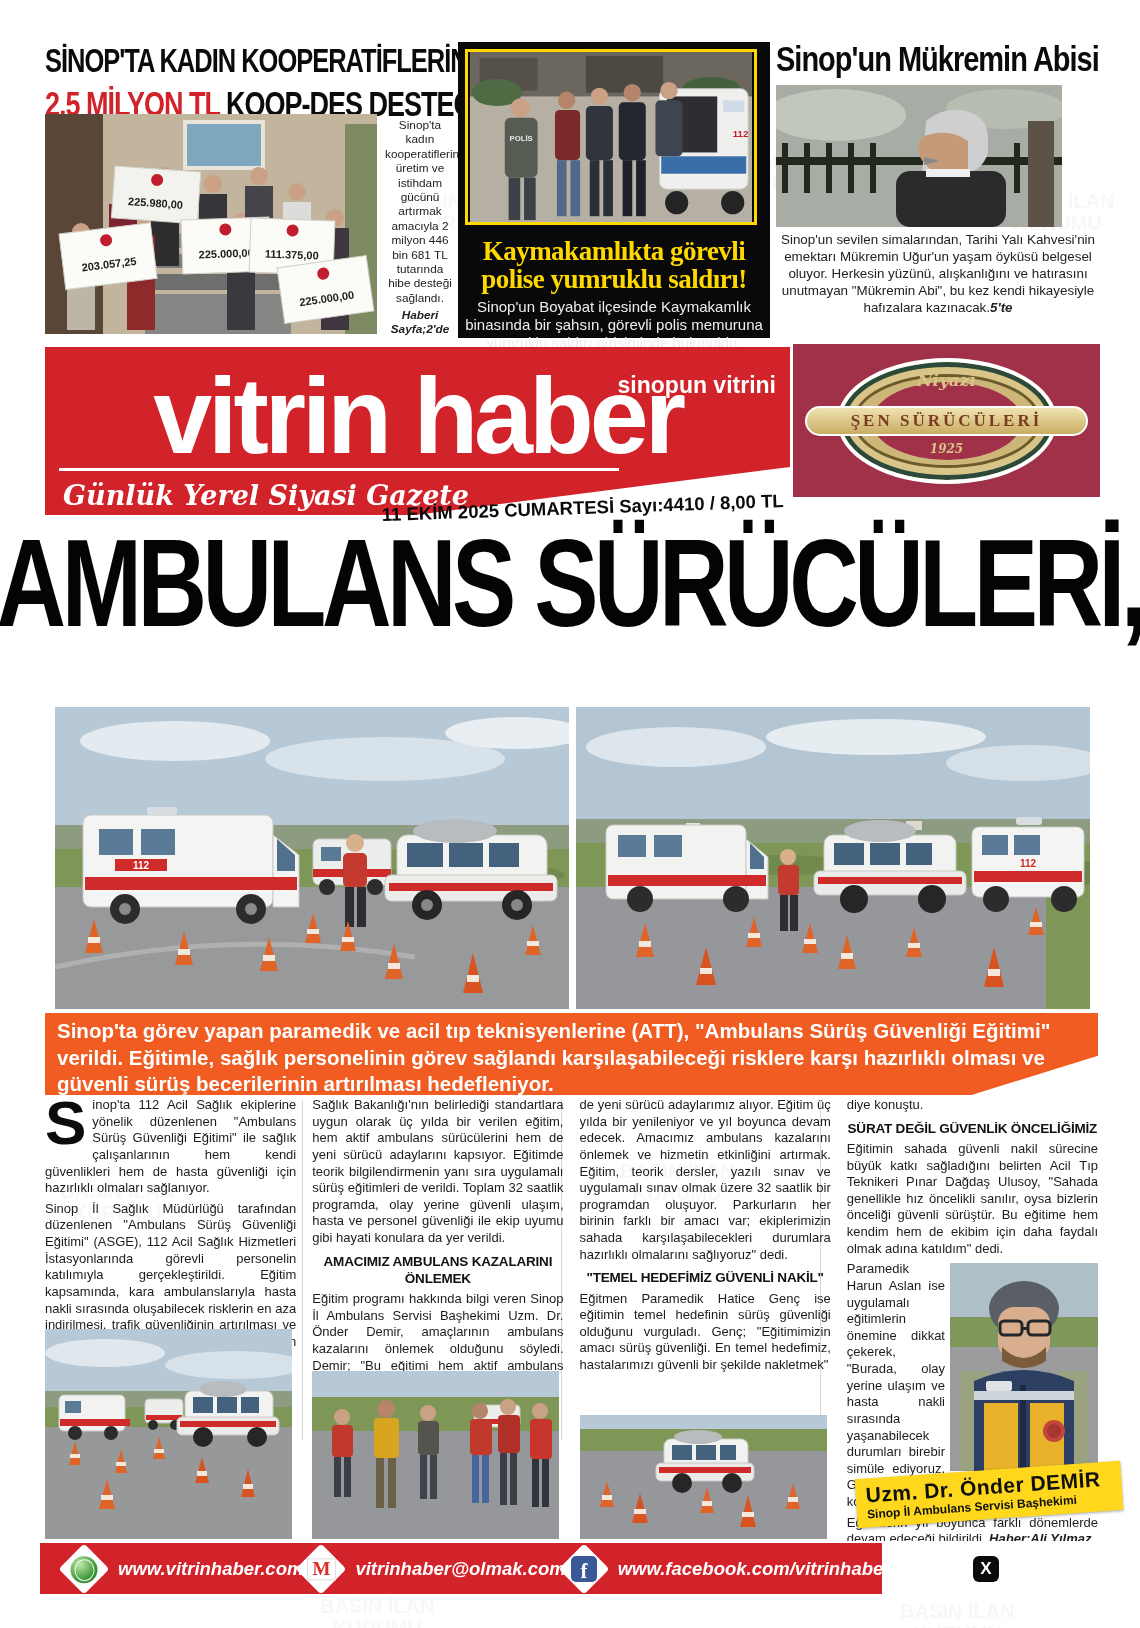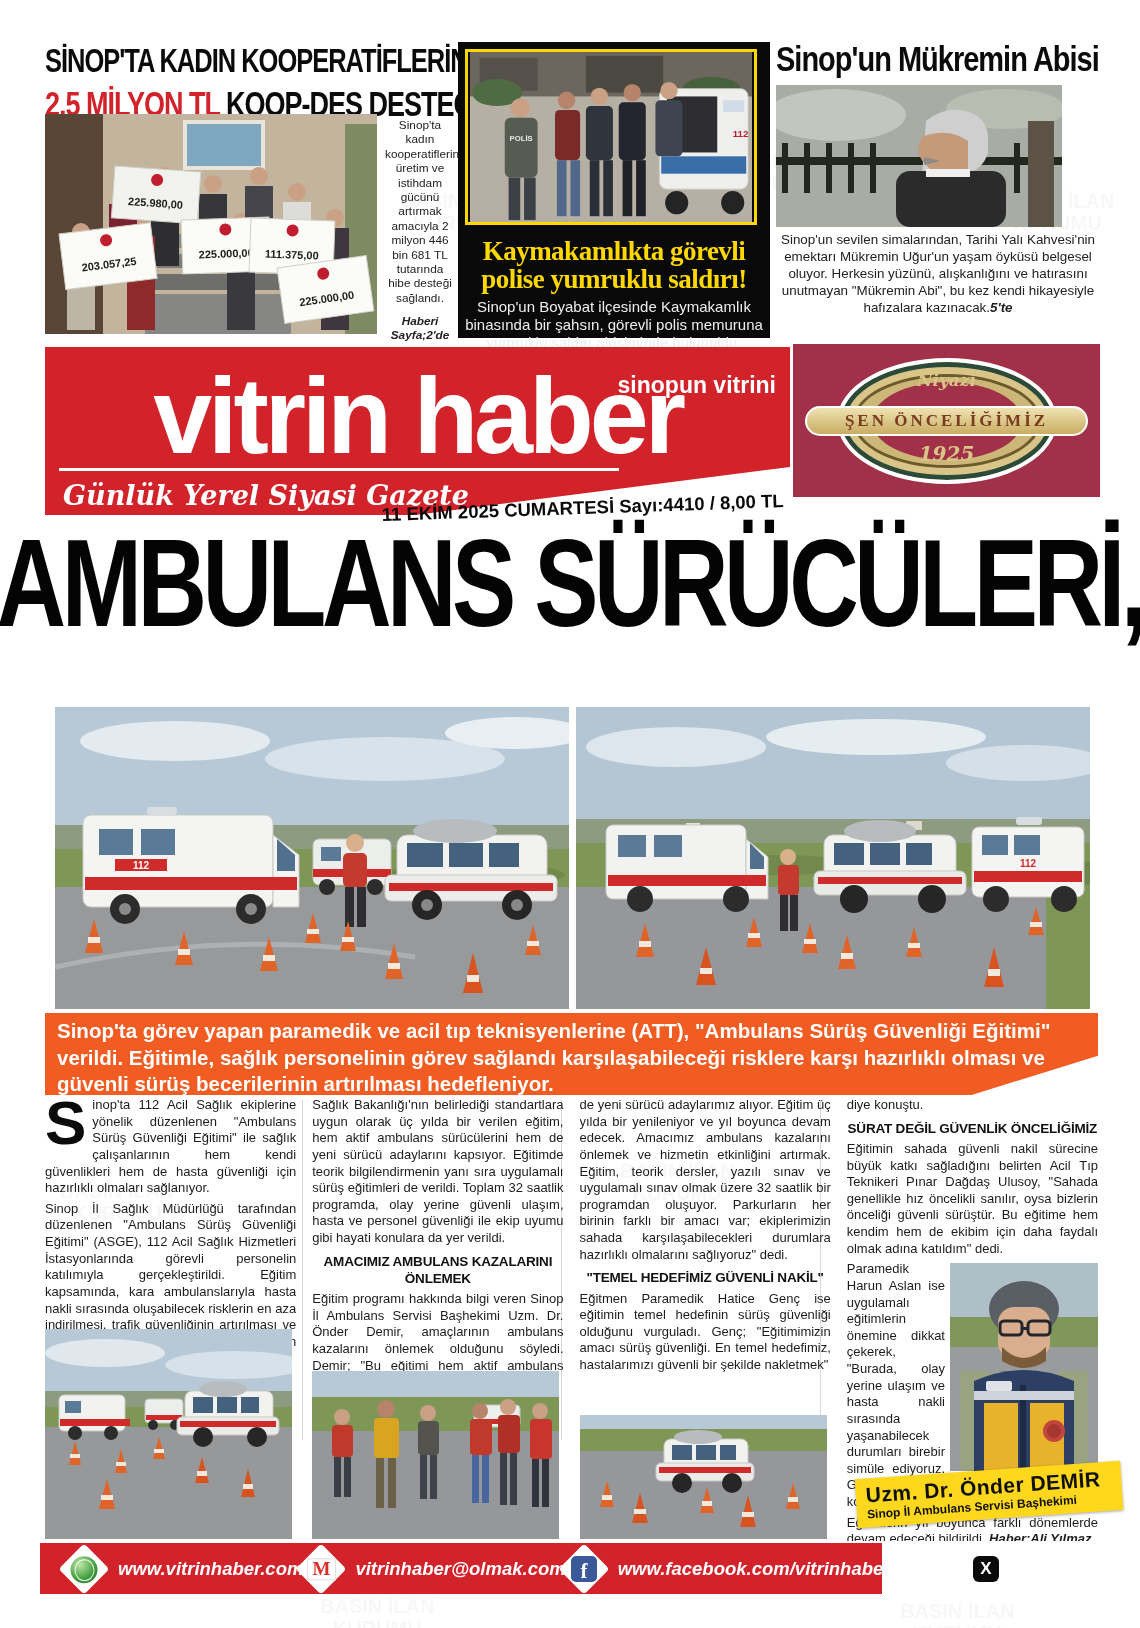--- a/index.html
+++ b/index.html
@@ -8,21 +8,21 @@
   [data-name]{box-sizing:border-box;}
   
   .wm{position:absolute;color:#9a9a9a;opacity:.07;font-weight:bold;font-size:20px;white-space:pre;line-height:1.1;text-align:center;pointer-events:none;}
   
   .story1{position:absolute;left:45px;top:42px;width:410px;height:295px;}
   .s1h1{font-weight:bold;font-size:25px;letter-spacing:-1px;white-space:nowrap;transform:scale(1.02,1.3);transform-origin:left top;margin:0;color:#0b0b0b;}
   .s1h2{font-weight:bold;font-size:27px;letter-spacing:-1px;white-space:nowrap;transform:scale(1.0,1.3);transform-origin:left top;margin:14px 0 0 0;color:#0b0b0b;}
   .s1h2 .red{color:#d2222a;}
   .s1row{position:absolute;left:0;top:72px;width:410px;}
   .s1side{position:absolute;right:0;top:4px;width:70px;font-size:11.8px;line-height:1.22;text-align:center;color:#222;}
-  .s1side .ref{font-weight:bold;font-style:italic;display:block;margin-top:9px;}
+  .s1side .ref{font-weight:bold;font-style:italic;display:block;margin-top:3px;}
   .story2{position:absolute;left:458px;top:42px;width:312px;height:296px;background:#090909;padding:7px;}
   .s2photo{border:3px solid #ffd800;display:block;}
   .s2head{color:#ffd800;font-family:"Liberation Serif",serif;font-weight:bold;font-size:27px;line-height:1.05;text-align:center;margin:12px 0 4px 0;letter-spacing:-0.5px;}
   .s2body{color:#eeeeee;font-size:15px;line-height:1.22;text-align:center;margin:0;}
   .s2body .ref{font-weight:bold;font-style:italic;}
   .story3{position:absolute;left:776px;top:42px;width:324px;height:296px;}
   .s3h{font-weight:bold;font-size:29px;letter-spacing:-1px;line-height:1.08;margin:0;transform:scale(1,1.18);transform-origin:left top;color:#0b0b0b;white-space:nowrap;}
   .s3line2{display:flex;align-items:center;gap:4px;margin-top:9px;}
   .clapper{width:34px;height:27px;position:relative;flex:0 0 auto;}
   .clapper .top{position:absolute;left:0;top:0;width:100%;height:10px;background:repeating-linear-gradient(115deg,#1d3b4a 0 5px,#cfd8db 5px 10px);border-radius:2px;}
@@ -36,21 +36,21 @@
   .mast-title{position:absolute;left:0;right:0;top:14px;text-align:center;color:#fff;font-weight:bold;font-size:104px;line-height:1;letter-spacing:-4px;transform:scale(1.02,1.04);transform-origin:center top;}
   .mast-line{position:absolute;left:14px;bottom:44px;width:560px;height:3px;background:#fff;}
   .mast-script{position:absolute;left:18px;bottom:4px;color:#fff;font-family:"DejaVu Serif",serif;font-style:italic;font-weight:bold;font-size:27px;}
   .wedge{position:absolute;right:0;bottom:0;width:375px;height:48px;background:#fff;clip-path:polygon(0 100%,100% 0,100% 100%);}
   .dateline{position:absolute;right:6px;bottom:3px;color:#0b0b0b;font-weight:bold;font-size:18.5px;transform:rotate(-2deg);transform-origin:right bottom;white-space:nowrap;}
   .adbox{position:absolute;left:793px;top:344px;width:307px;height:153px;background:#a13049;overflow:hidden;}
   .ad-ring{position:absolute;left:50%;top:50%;transform:translate(-50%,-50%);width:220px;height:126px;border-radius:50%;background:#ccb678;border:4px solid #fff;box-shadow:inset 0 0 0 5px #2c4a3a,inset 0 0 0 12px #d8c587,inset 0 0 0 15px #6b5a2a;}
   .ad-inner{position:absolute;left:50%;top:50%;transform:translate(-50%,-50%);width:150px;height:78px;border-radius:50%;background:#a13049;}
   .ad-niyazi{position:absolute;left:0;right:0;top:26px;text-align:center;color:#d8c587;font-family:"DejaVu Serif",serif;font-style:italic;font-weight:bold;font-size:17px;}
   .ad-pin{position:absolute;left:12px;right:12px;top:62px;height:30px;background:linear-gradient(#efe2b2,#c9ad62);border-radius:15px;border:2px solid #fff;display:flex;align-items:center;justify-content:center;color:#7a3b20;font-weight:bold;font-size:17px;letter-spacing:3px;font-family:"Liberation Serif",serif;}
-  .ad-year{position:absolute;left:0;right:0;top:98px;text-align:center;color:#d8c587;font-family:"DejaVu Serif",serif;font-weight:bold;font-style:italic;font-size:20px;}
+  .ad-year{position:absolute;left:0;right:0;top:98px;text-align:center;color:#d8c587;font-family:"DejaVu Serif",serif;font-weight:bold;font-style:italic;font-size:12px;}
   
   .mainhead{position:absolute;left:40px;top:520px;width:1060px;text-align:center;color:#040404;}
   .mh1{font-weight:bold;font-size:86px;letter-spacing:-4px;white-space:nowrap;display:inline-block;transform:scale(1.12,1.45);transform-origin:center top;line-height:1;}
   .mh2{font-weight:bold;font-size:71px;letter-spacing:-3px;white-space:nowrap;display:inline-block;transform:scale(1.03,1.5);transform-origin:center top;line-height:1;margin-top:46px;}
   .bigphotos{position:absolute;left:55px;top:707px;width:1035px;display:flex;gap:7px;}
   .bigphotos svg{display:block;}
   
   .lede{position:absolute;left:45px;top:1013px;width:1053px;height:82px;background:#f15c22;color:#fff;font-weight:bold;font-size:20.5px;line-height:1.3;padding:5px 12px;clip-path:polygon(0 0,100% 0,100% 52%,88% 100%,0 100%);}
   
   .article{position:absolute;left:45px;top:1097px;width:1053px;height:444px;display:flex;gap:16px;font-size:13px;line-height:1.28;color:#1c1c1c;}
@@ -269,21 +269,21 @@
       <div class="mast-line" data-name="masthead-divider"></div>
       <div class="mast-script" data-name="masthead-subtitle">Günlük Yerel Siyasi Gazete</div>
       <div class="wedge" data-name="masthead-wedge"></div>
       <div class="dateline" data-name="masthead-dateline">11 EKİM 2025 CUMARTESİ Sayı:4410 / 8,00 TL</div>
     </div>
     <div class="adbox" data-name="ad-sen-pastaneleri">
       <div class="ad-ring" data-name="ad-logo-ring">
           <div class="ad-inner"></div>
         </div>
       <div class="ad-niyazi" data-name="ad-name-top">Niyazi</div>
-      <div class="ad-pin" data-name="ad-name-main">ŞEN ÖNCELİĞİMİZ</div>
+      <div class="ad-pin" data-name="ad-name-main">ŞEN SÜRÜCÜLERİ</div>
       <div class="ad-year" data-name="ad-year">1925</div>
     </div>
   </section>
 
   <section class="mainhead" data-name="main-headline">
     <div><span class="mh1" data-name="main-headline-line1">AMBULANS SÜRÜCÜLERİ,</span></div>
   </section>
 
   <section class="bigphotos" data-name="training-photos">
     <svg width="514" height="302" viewBox="0 0 514 302" data-name="photo-training-left">

